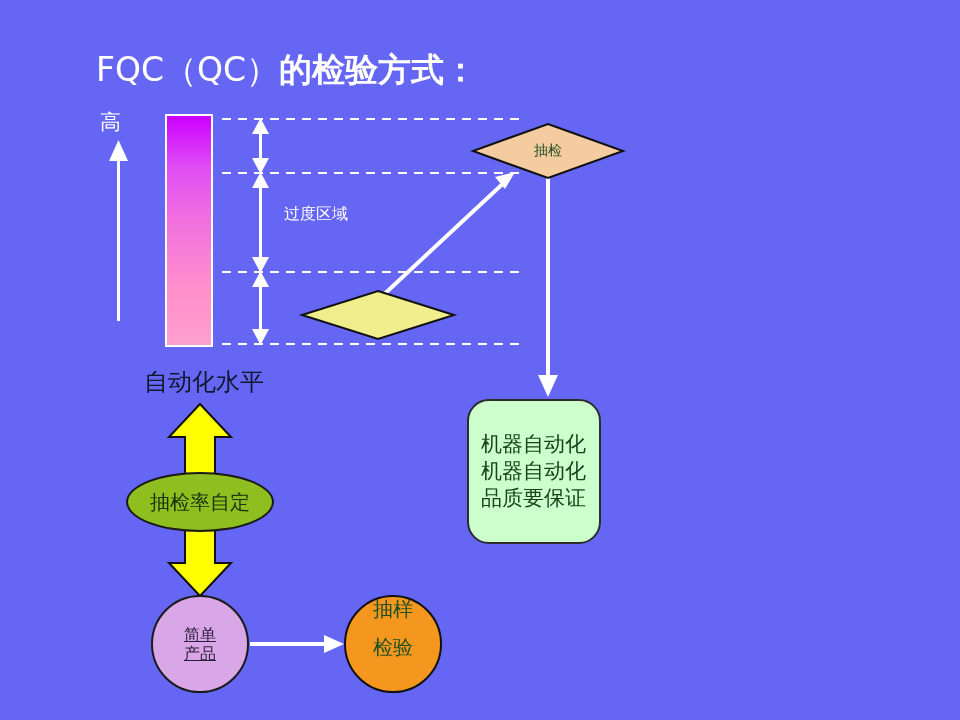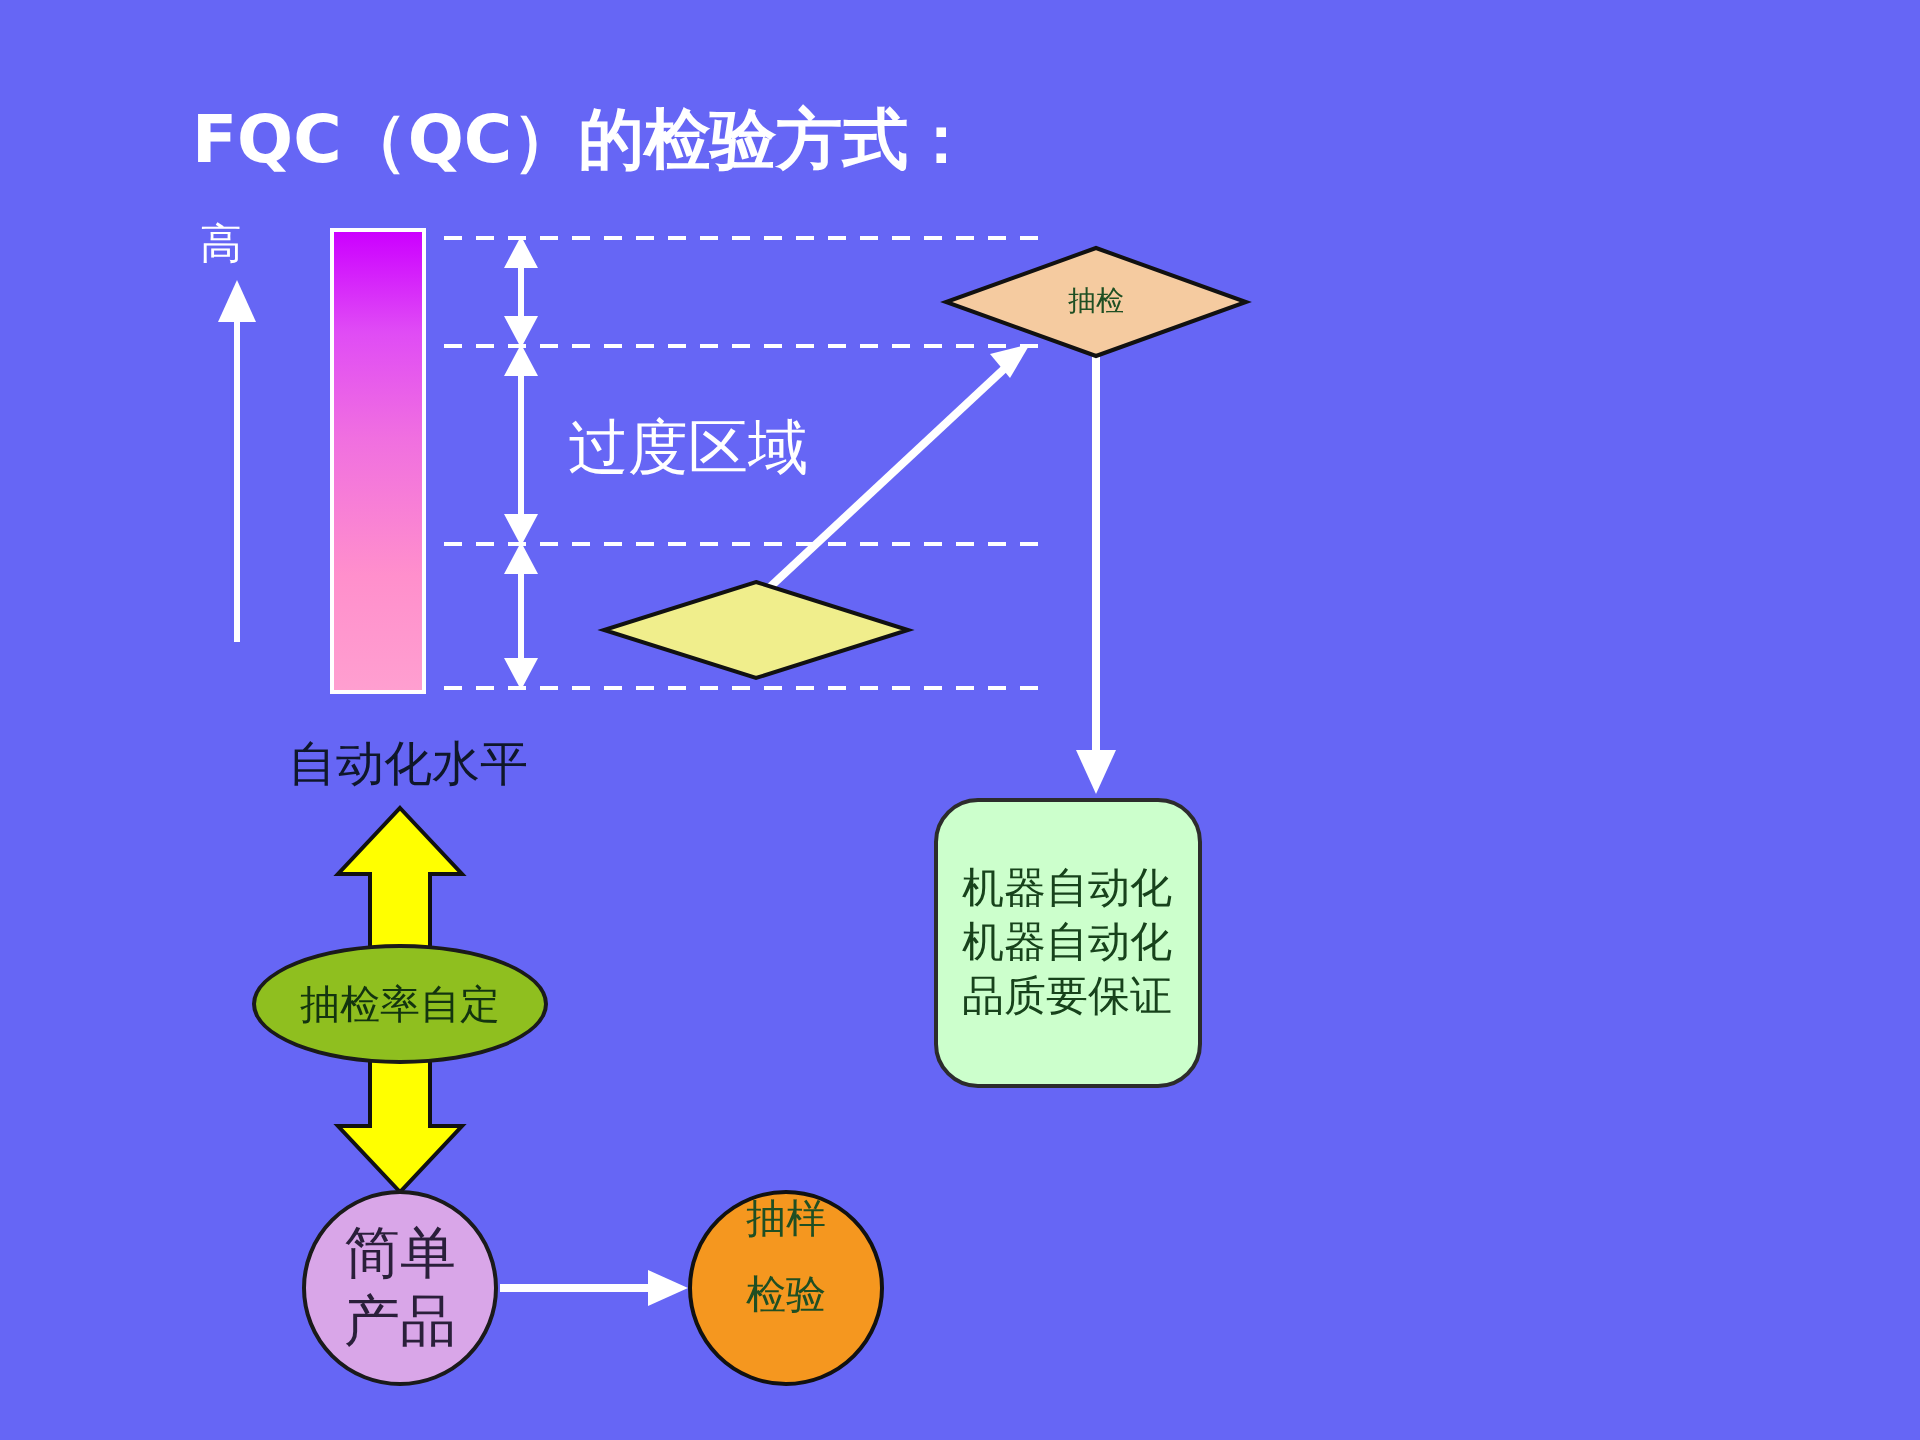--- a/index.html
+++ b/index.html
@@ -26,21 +26,21 @@
     left: 96px;
     top: 52px;
     color: #ffffff;
     font-family: "DejaVu Sans", "Liberation Sans", sans-serif;
     font-size: 33px;
     font-weight: bold;
     letter-spacing: 0px;
     white-space: nowrap;
     line-height: 1.1;
   }
-  #title .latin { font-weight: bold; }
+  #title .latin { font-weight: normal; }
 
   
   #label-high {
     left: 100px;
     top: 108px;
     color: #ffffff;
     font-size: 21px;
     font-family: "DejaVu Serif", "Liberation Serif", serif;
     white-space: nowrap;
   }
@@ -49,21 +49,21 @@
     top: 366px;
     color: #0f172a;
     font-size: 24px;
     font-family: "DejaVu Serif", "Liberation Serif", serif;
     white-space: nowrap;
   }
   #label-transition {
     left: 284px;
     top: 204px;
     color: #ffffff;
-    font-size: 30px;
+    font-size: 16px;
     font-family: "DejaVu Serif", "Liberation Serif", serif;
     white-space: nowrap;
   }
 
   
   #gradient-bar {
     left: 165px;
     top: 114px;
     width: 48px;
     height: 233px;
@@ -128,22 +128,23 @@
     background: #d9a6e8;
     border: 2px solid #1a1a1a;
     border-radius: 50%;
     box-sizing: border-box;
     display: flex;
     flex-direction: column;
     align-items: center;
     justify-content: center;
     color: #2a1f3a;
     font-family: "DejaVu Serif", "Liberation Serif", serif;
-    font-size: 28px;
+    font-size: 16px;
     line-height: 1.2;
+    text-decoration: underline;
   }
 
   #circle-sampling {
     left: 344px;
     top: 595px;
     width: 98px;
     height: 98px;
     background: #f5971f;
     border: 2px solid #111111;
     border-radius: 50%;

